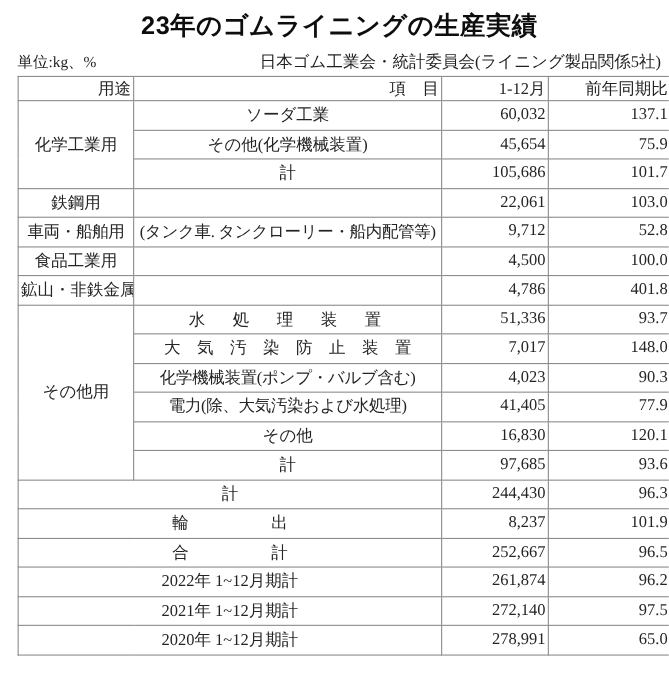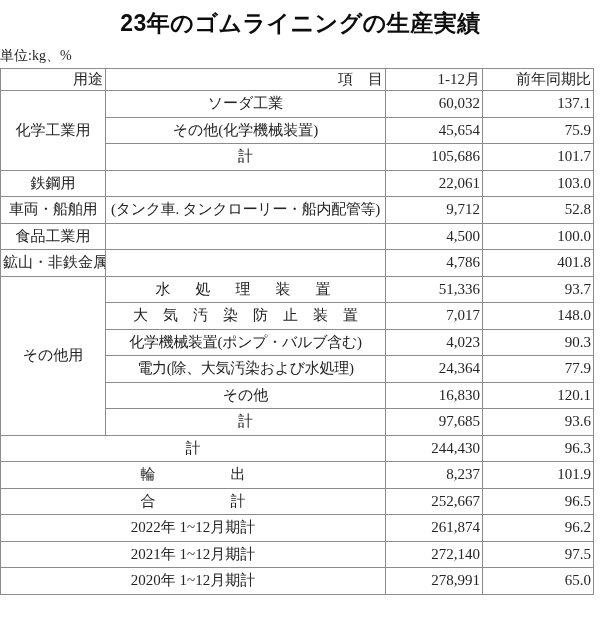--- a/index.html
+++ b/index.html
@@ -10,21 +10,21 @@
     height: 621px;
     overflow: hidden;
   }
   body {
     color: #1f1f1f;
     font-family: "Liberation Serif", "DejaVu Serif", serif;
   }
   .page {
     width: 608px;
     box-sizing: border-box;
-    padding: 6px 7px 0 0;
+    padding: 6px 7px 0 16px;
   }
   .title {
     font-family: "Liberation Sans", "DejaVu Sans", sans-serif;
     font-size: 23px;
     font-weight: bold;
     color: #0d0d0d;
     text-align: center;
     margin: 2px 0 8px 0;
     letter-spacing: 0.5px;
   }
@@ -76,20 +76,21 @@
   td.tight { font-size: 13px; padding: 0; letter-spacing: -0.3px; margin-top: 16px; }
   td.spread { letter-spacing: 5px; }
 </style>
 </head>
 <body>
 
 <div class="page">
   <h1 class="title">23年のゴムライニングの生産実績</h1>
   <div class="meta-row">
     <span class="unit-note">単位:kg、%</span>
+    <span class="source-note">日本ゴム工業会・統計委員会(ライニング製品関係5社)</span>
   </div>
   <table class="prod">
     <colgroup>
       <col style="width:105px">
       <col style="width:280px">
       <col style="width:97px">
       <col style="width:111px">
     </colgroup>
     <thead>
       <tr>
@@ -151,21 +152,21 @@
           <td class="num">7,017</td>
           <td class="num ratio">148.0</td>
         </tr>
         <tr>
           <td class="item tight">化学機械装置(ポンプ・バルブ含む)</td>
           <td class="num">4,023</td>
           <td class="num ratio">90.3</td>
         </tr>
         <tr>
           <td class="item tight">電力(除、大気汚染および水処理)</td>
-          <td class="num">24,364</td>
+          <td class="num">41,405</td>
           <td class="num ratio">77.9</td>
         </tr>
         <tr>
           <td class="item">その他</td>
           <td class="num">16,830</td>
           <td class="num ratio">120.1</td>
         </tr>
         <tr>
           <td class="item">計</td>
           <td class="num">97,685</td>

